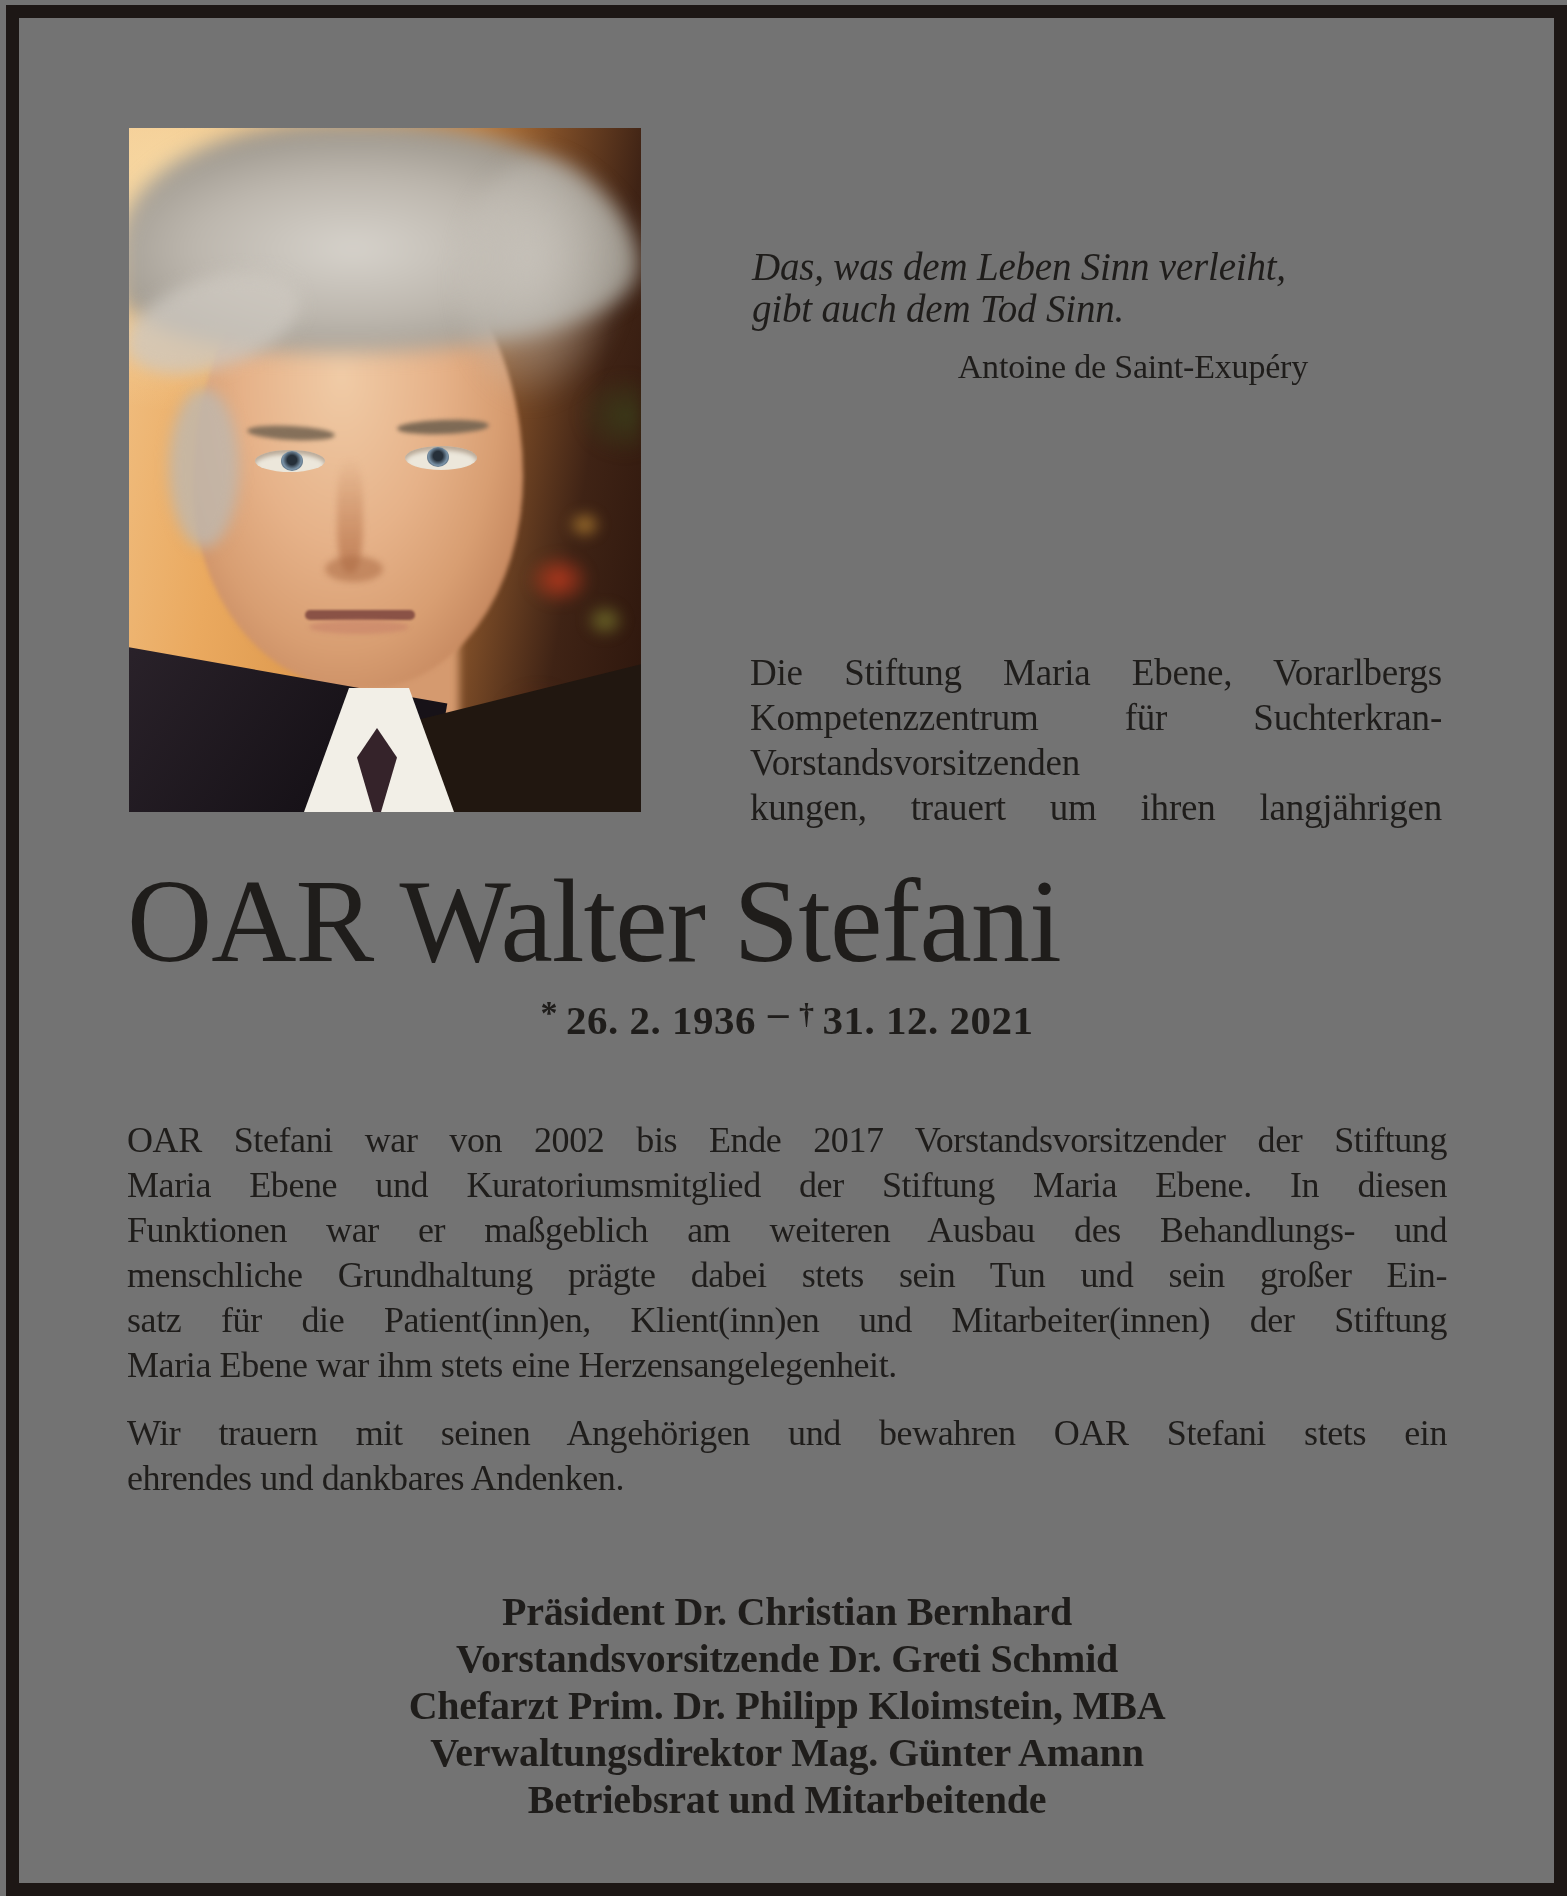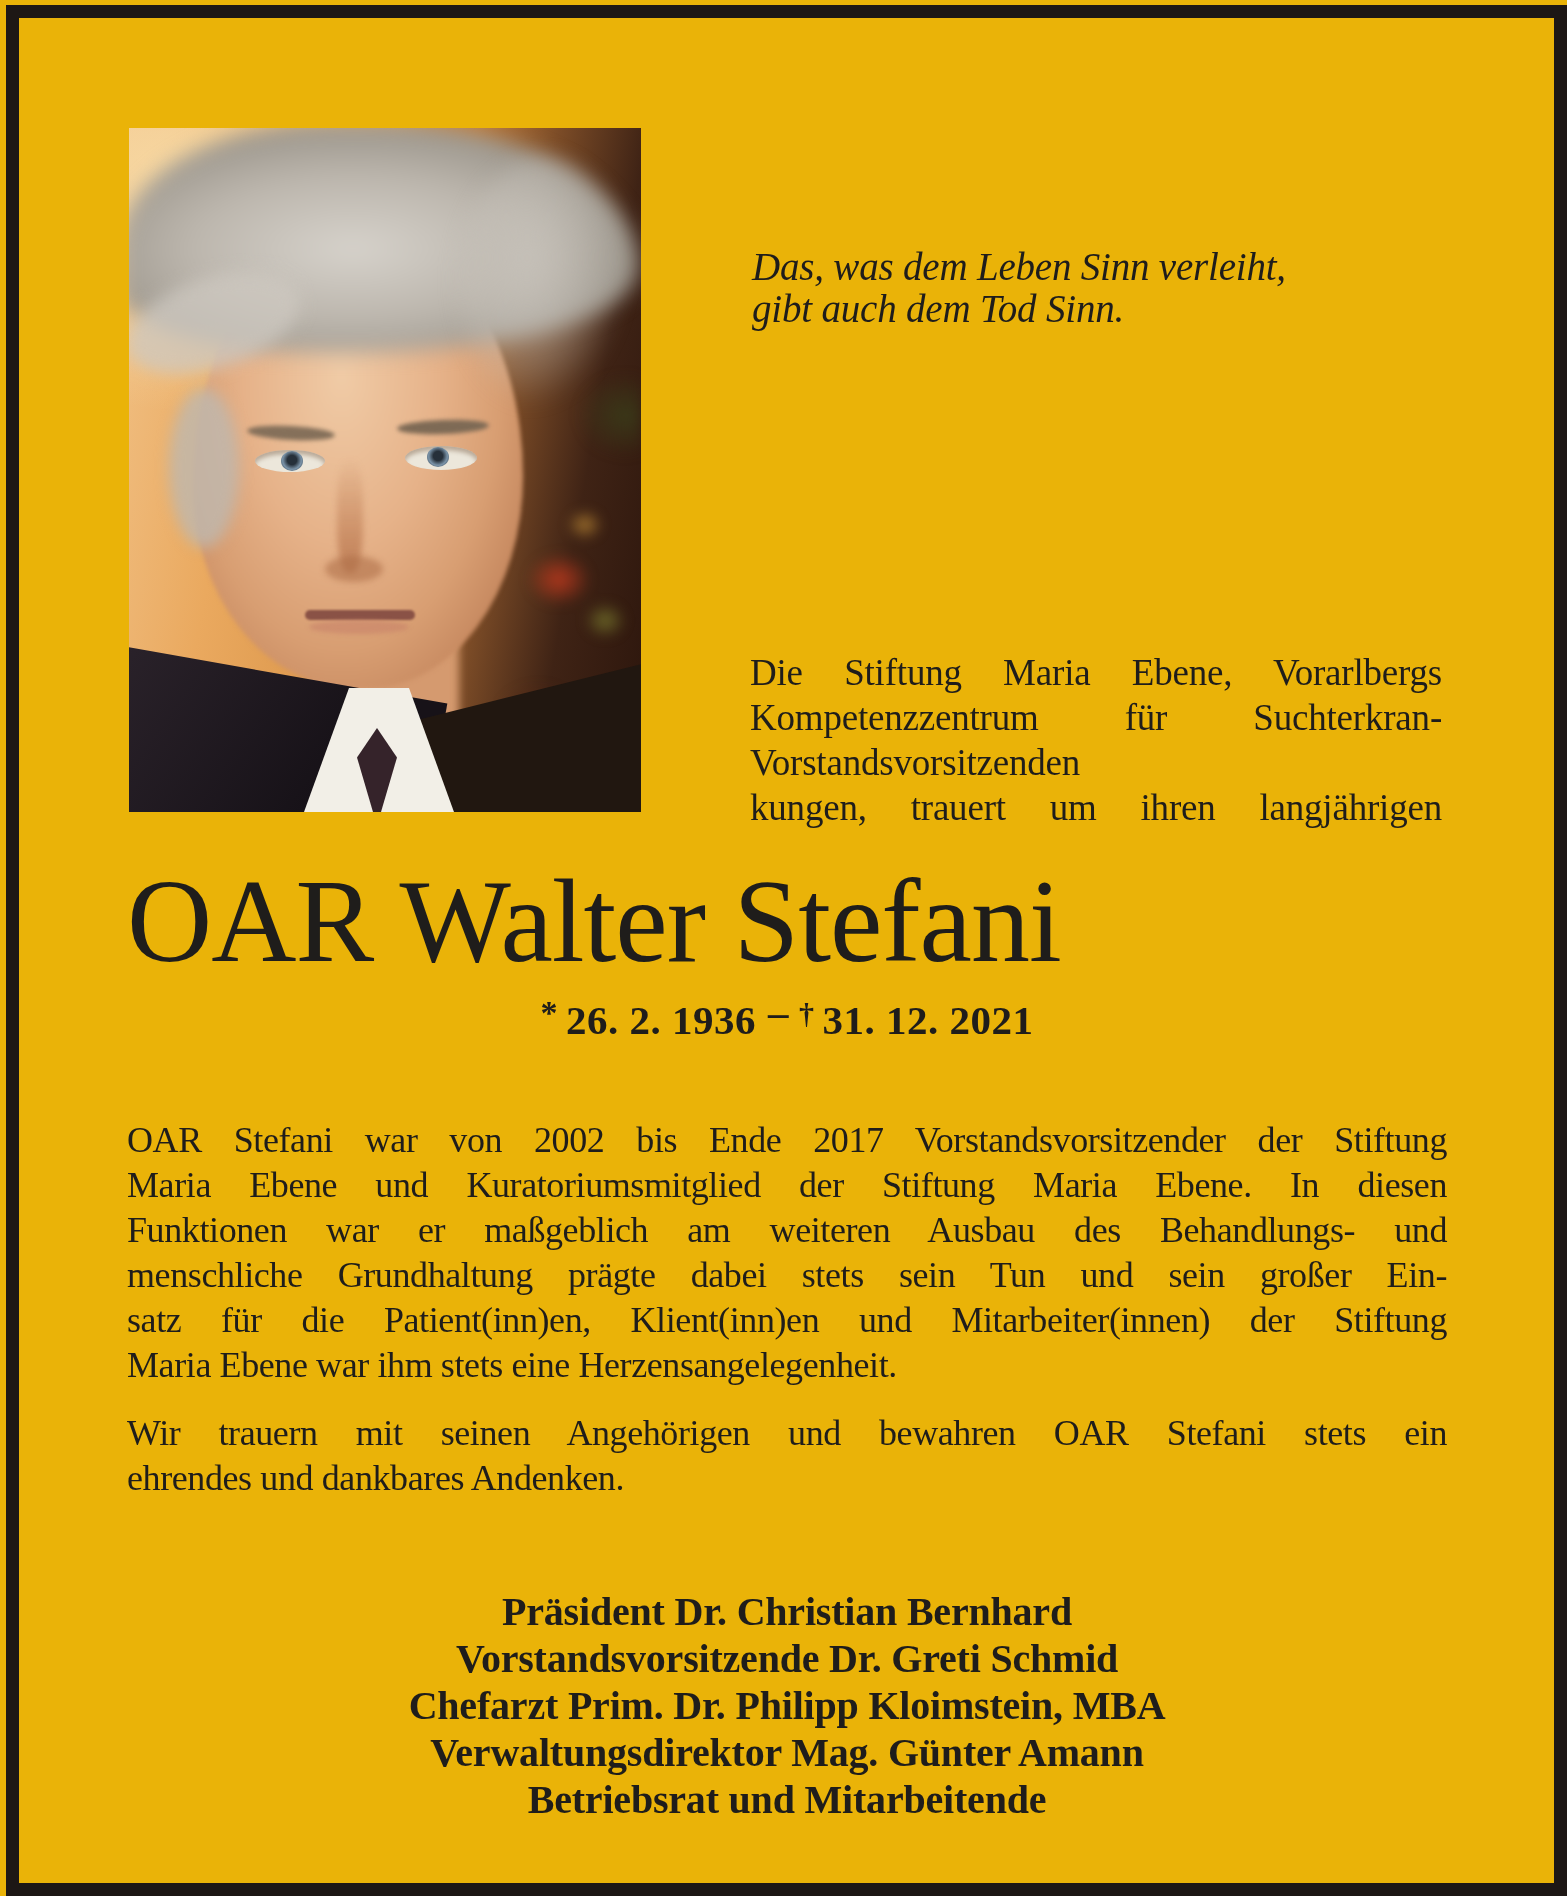--- a/index.html
+++ b/index.html
@@ -1,20 +1,20 @@
 <!DOCTYPE html>
 <html lang="de"><head>
 <meta charset="utf-8">
 <title>OAR Walter Stefani</title>
 <style>
   html,body{margin:0;padding:0;background:#ffffff;}
   .page{
     position:relative;
     width:1567px;height:1896px;
-    background:#eab308;
+    background:#737373;
     font-family:"Liberation Serif","DejaVu Serif",serif;
     color:#1f1d1b;
     overflow:hidden;
   }
   .frame{
     position:absolute;left:6px;top:5px;right:0;bottom:0;
     border:13px solid #1d1715;
     pointer-events:none;
   }
 
@@ -153,20 +153,21 @@
     <div class="ph-lip"></div>
     <div class="ph-suit-l"></div>
     <div class="ph-suit-r"></div>
     <div class="ph-collar"></div>
     <div class="ph-tie"></div>
   </div>
 
   <div class="quote">
     <div class="qline">Das, was dem Leben Sinn verleiht,</div>
     <div class="qline">gibt auch dem Tod Sinn.</div>
+    <div class="quote-attribution">Antoine de Saint-Exupéry</div>
   </div>
 
   <div class="announcement">
     <div class="jline">Die Stiftung Maria Ebene, Vorarlbergs</div>
     <div class="jline">Kompetenzzentrum für Suchterkran-</div>
     <div class="jline last">Vorstandsvorsitzenden</div>
     <div class="jline">kungen, trauert um ihren langjährigen</div>
   </div>
 
   <div class="title">OAR Walter Stefani</div>

